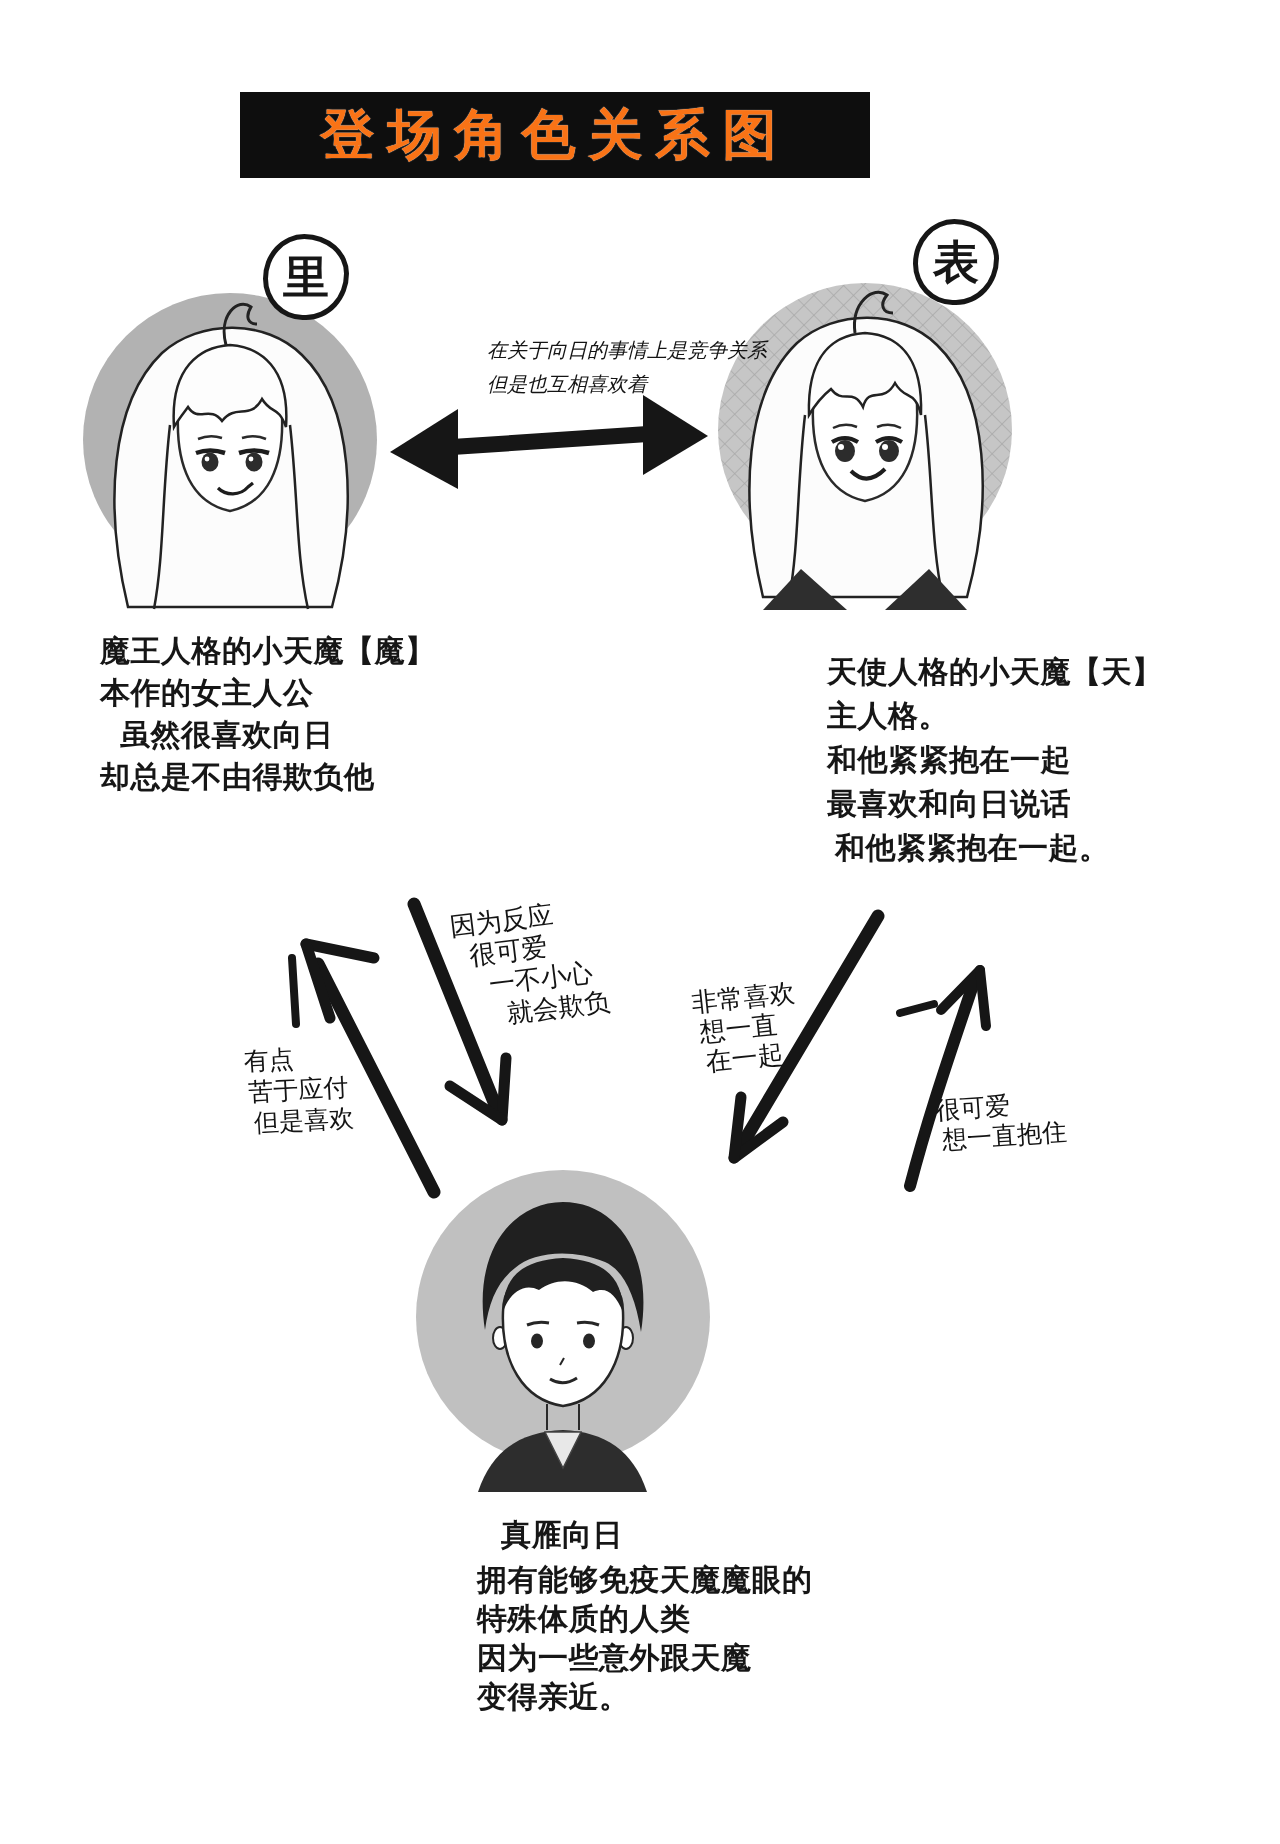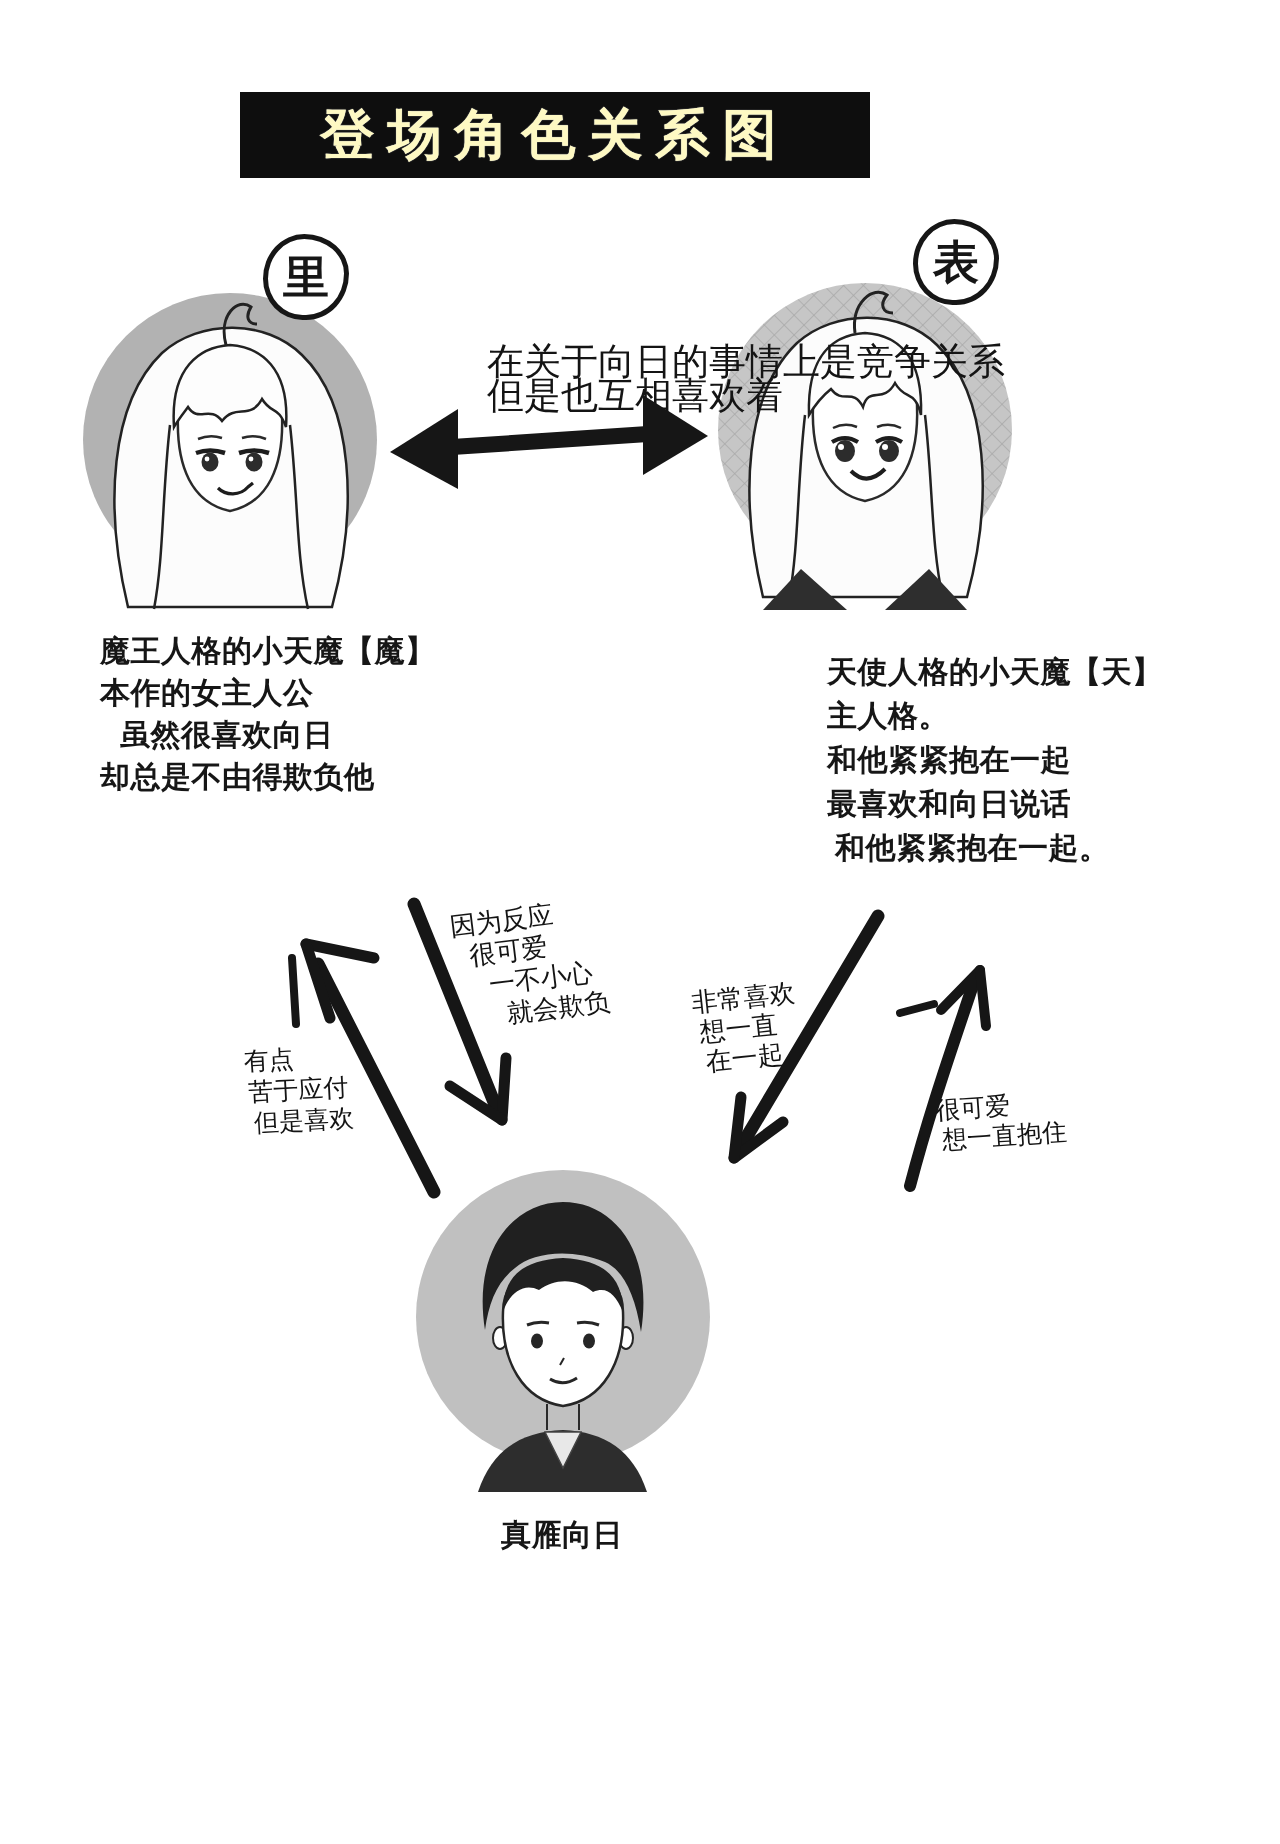--- a/index.html
+++ b/index.html
@@ -8,39 +8,39 @@
     font-family:"DejaVu Sans","Liberation Sans",sans-serif;color:#161616;
     overflow:hidden;margin:0 auto;
   }
   .abs{position:absolute;}
   
   .banner{
     left:240px;top:92px;width:630px;height:86px;background:#0e0e0e;
     display:flex;align-items:center;justify-content:center;
   }
   .banner h1{
-    margin:0;color:#fef9c3;font-size:54px;font-weight:bold;letter-spacing:13px;
+    margin:0;color:#f97316;font-size:54px;font-weight:bold;letter-spacing:13px;
     text-shadow:0 0 1px #fff;white-space:nowrap;
   }
   
   .badge{
     width:76px;height:76px;background:#ffffff;border:5px solid #161616;
     border-radius:48% 52% 50% 46% / 52% 46% 54% 48%;
     display:flex;align-items:center;justify-content:center;z-index:5;
   }
   .badge span{font-size:46px;font-weight:bold;line-height:1;}
   
   .desc{font-size:30px;font-weight:bold;line-height:42px;letter-spacing:.5px;white-space:nowrap;}
   .desc div{white-space:nowrap;}
   .desc-r{line-height:44px;}
   .desc-b{line-height:39px;}
   
   .hand{font-size:26px;font-weight:500;line-height:31px;white-space:nowrap;color:#141414;}
   .hand div{white-space:nowrap;}
-  .note-top{left:487px;top:345px;font-size:37px;line-height:34px;}
+  .note-top{left:487px;top:333px;font-size:20px;line-height:34px;font-style:italic;}
   .note-tease{left:448px;top:912px;transform:rotate(-7deg);transform-origin:0 0;}
   .note-tease div:nth-child(2){margin-left:16px;}
   .note-tease div:nth-child(3){margin-left:32px;}
   .note-tease div:nth-child(4){margin-left:46px;}
   .note-cope{left:243px;top:1046px;font-size:25px;transform:rotate(-3deg);transform-origin:0 0;}
   .note-cope div:nth-child(2){margin-left:3px;}
   .note-cope div:nth-child(3){margin-left:7px;}
   .note-like{left:690px;top:988px;transform:rotate(-6deg);transform-origin:0 0;line-height:30px;}
   .note-like div:nth-child(2){margin-left:5px;}
   .note-like div:nth-child(3){margin-left:8px;}
@@ -204,14 +204,20 @@
 
   <div class="abs desc desc-r" style="left:827px;top:650px;">
     <div>天使人格的小天魔【天】</div>
     <div>主人格。</div>
     <div>和他紧紧抱在一起</div>
     <div>最喜欢和向日说话</div>
     <div style="margin-left:8px;">和他紧紧抱在一起。</div>
   </div>
 
   <div class="abs desc" style="left:490px;top:1514px;margin-left:11px;">真雁向日</div>
+  <div class="abs desc desc-b" style="left:477px;top:1560px;">
+    <div>拥有能够免疫天魔魔眼的</div>
+    <div>特殊体质的人类</div>
+    <div>因为一些意外跟天魔</div>
+    <div>变得亲近。</div>
+  </div>
 
 </div>
 
 </body></html>

